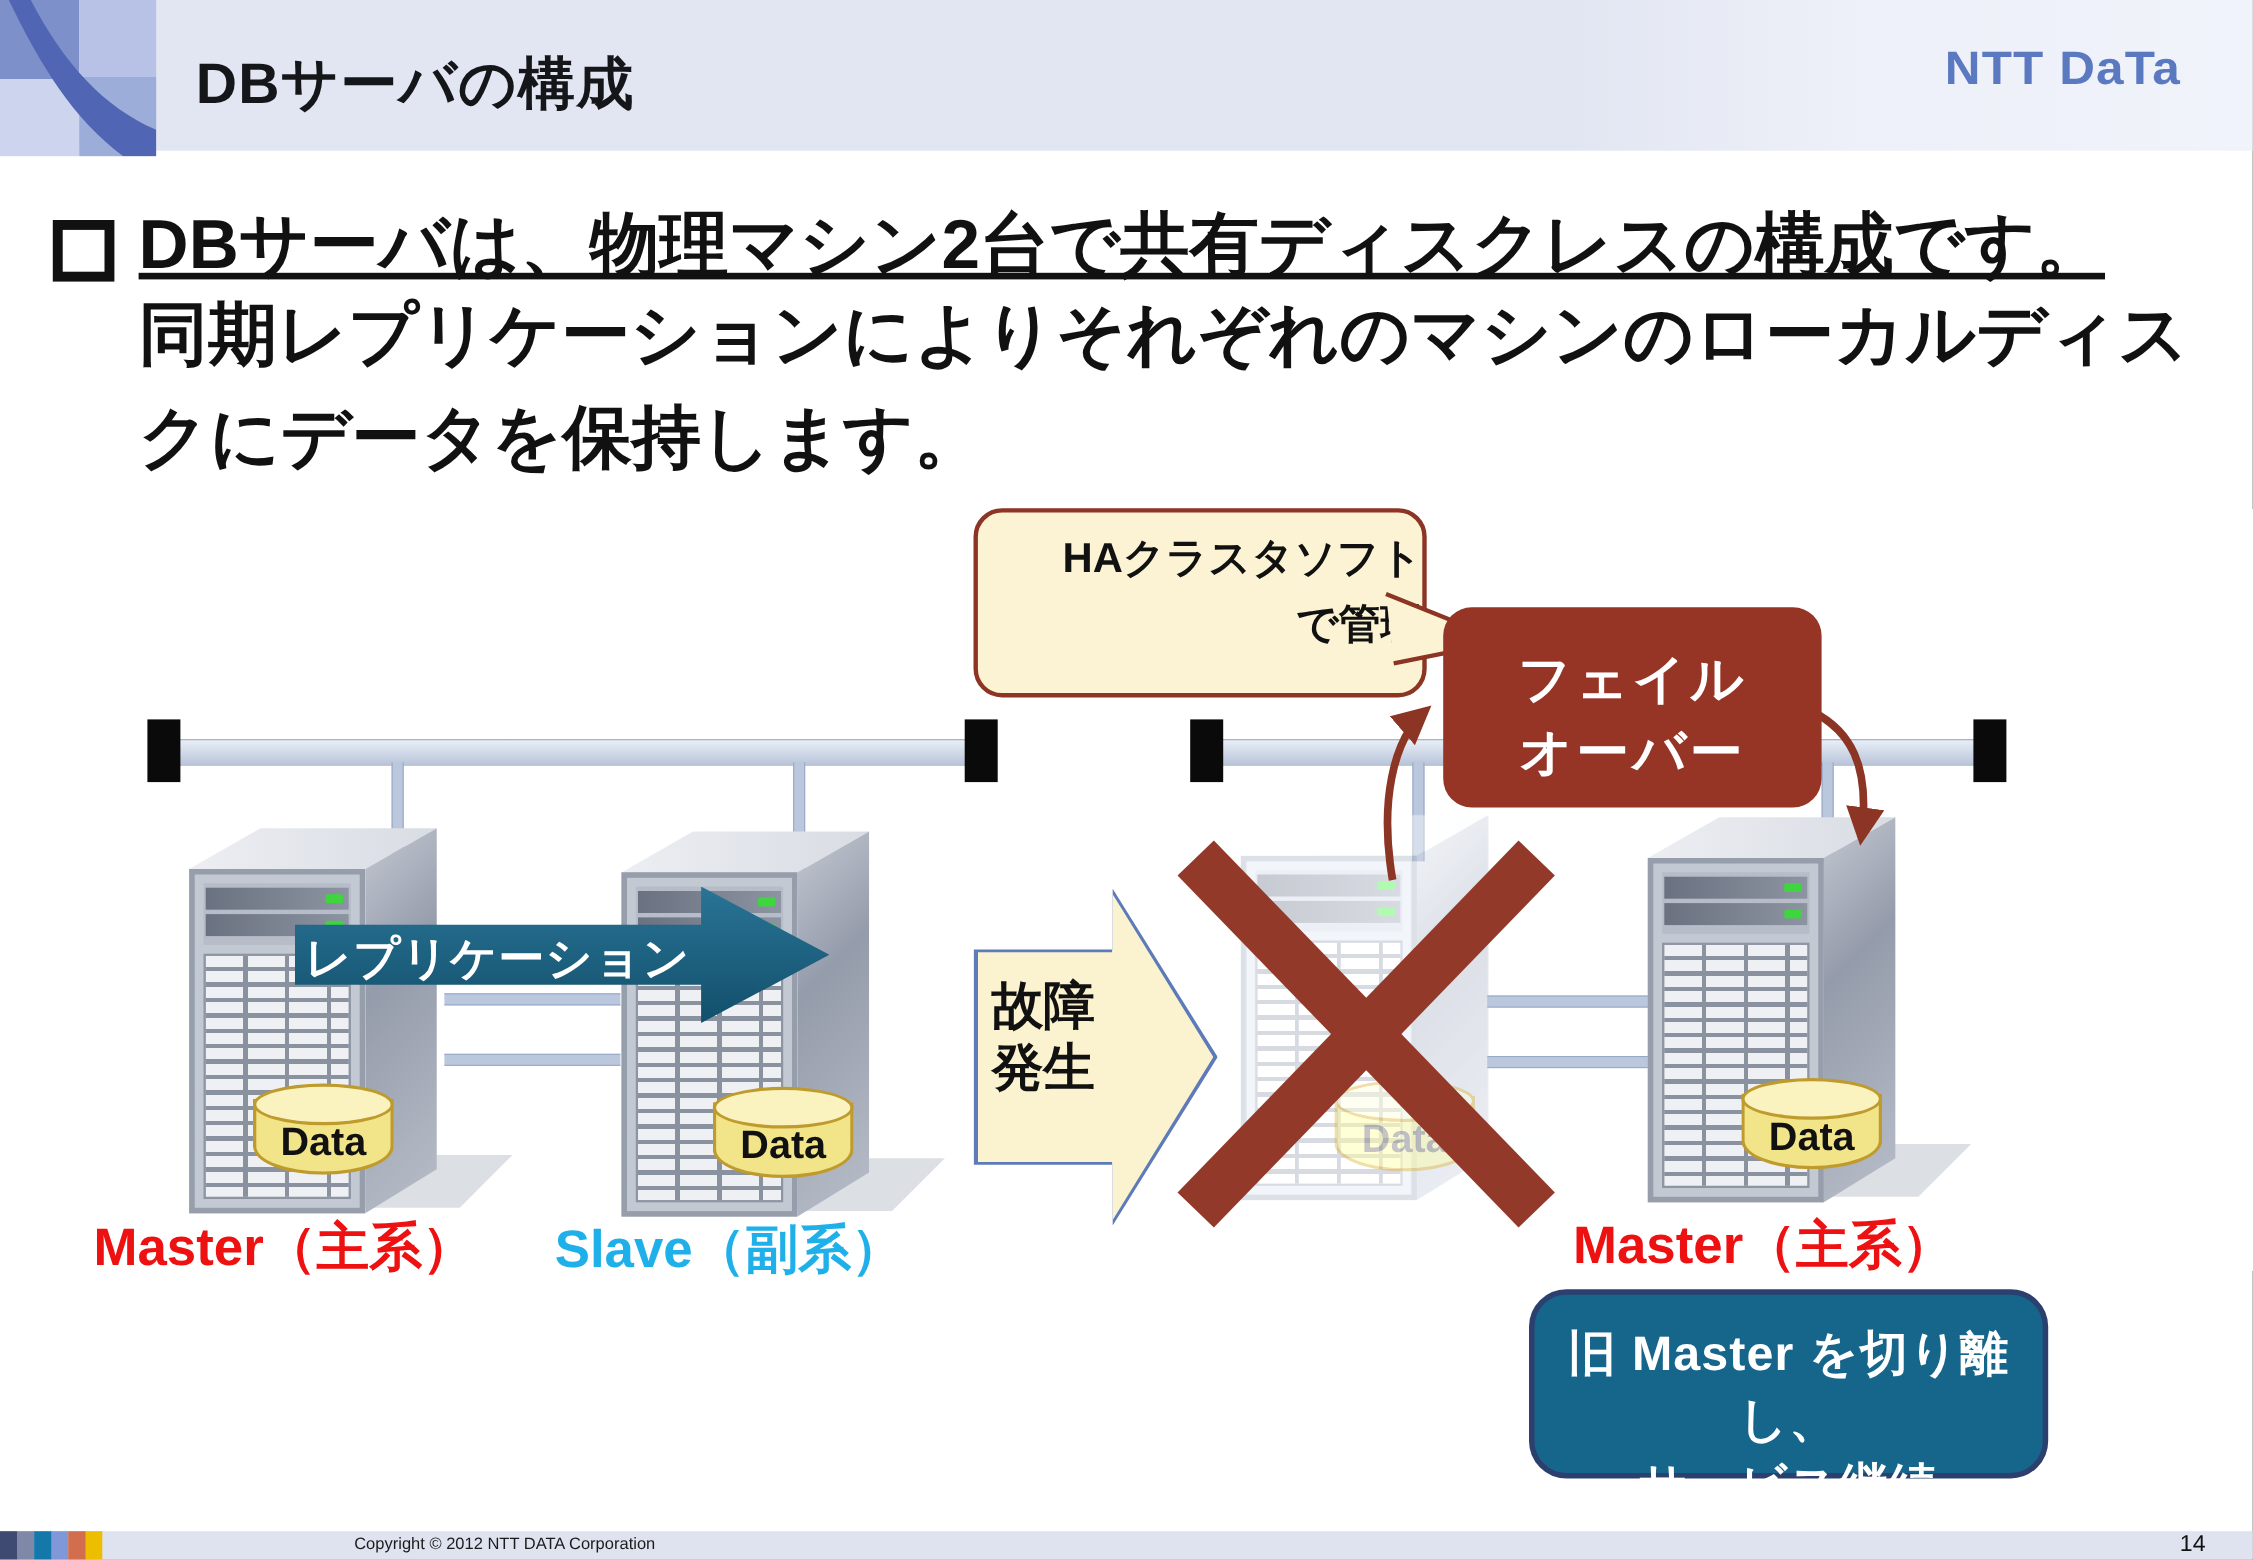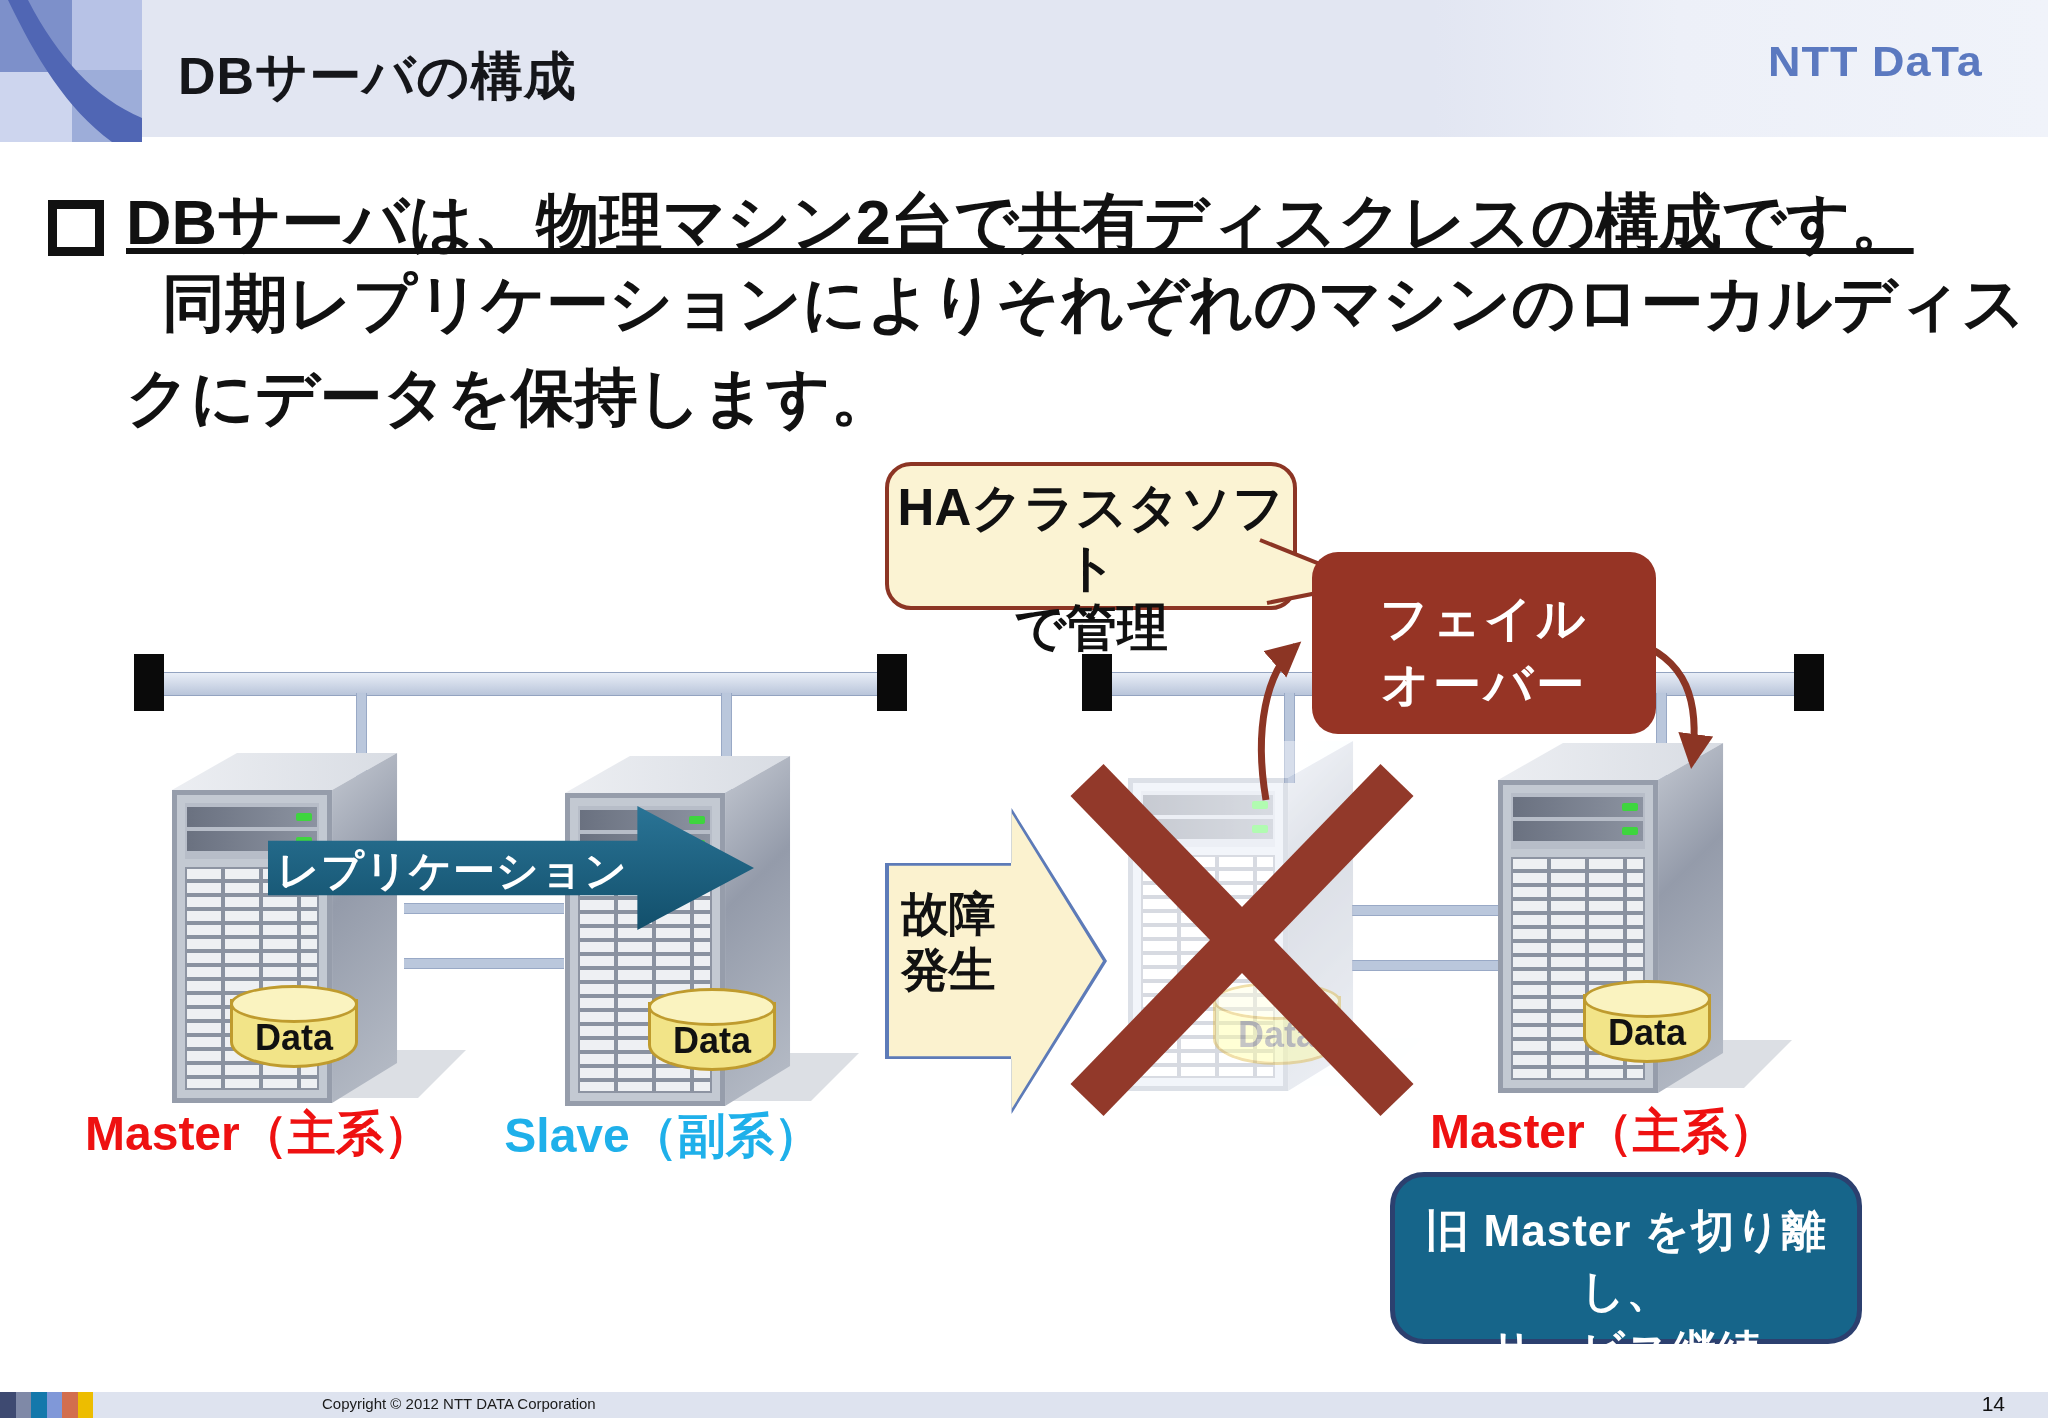--- a/index.html
+++ b/index.html
@@ -16,21 +16,21 @@
   .dq2{left:72px;top:0;width:70px;height:70px;background:#b7c2e6;}
   .dq3{left:0;top:72px;width:72px;height:70px;background:#cdd5ee;}
   .dq4{left:72px;top:70px;width:70px;height:72px;background:#9dadd9;}
   .page-title{left:178px;top:42px;font-size:52px;color:#15161a;letter-spacing:1px;white-space:nowrap;}
   .logo{left:1768px;top:36px;width:250px;font-size:45px;color:#5b79c0;letter-spacing:1px;
         transform:scaleY(.95);white-space:nowrap;}
 
   
   .bullet{left:48px;top:200px;width:38px;height:38px;border:9px solid #111;}
   .bodyline{left:126px;font-size:63px;color:#111;white-space:nowrap;letter-spacing:0;}
-  .bl1{top:180px;text-decoration:underline;} .bl2{top:261px;margin-left:36px;} .bl3{top:355px;}
+  .bl1{top:180px;text-decoration:underline;} .bl2{top:261px;} .bl3{top:355px;}
 
   
   .bus{height:22px;background:linear-gradient(180deg,#e9eef7,#b9c5da);border:1px solid #93a3c0;}
   .bus-l{left:150px;top:672px;width:743px;}
   .bus-r{left:1098px;top:672px;width:714px;}
   .term{width:30px;height:57px;background:#0a0a0a;}
   .vline{width:9px;background:#bac7dc;border-left:1px solid #99a9c6;border-right:1px solid #99a9c6;}
   .hline{height:9px;background:#bac7dc;border-top:1px solid #99a9c6;border-bottom:1px solid #99a9c6;}
 
   
@@ -70,22 +70,22 @@
   .rep-label{left:268px;top:843px;width:369px;text-align:center;font-size:42px;color:#fff;letter-spacing:1px;}
 
   
   .fail-outer{left:885px;top:808px;width:222px;height:306px;
        clip-path:polygon(0 18%,57% 18%,57% 0,100% 50%,57% 100%,57% 82%,0 82%);background:#5d7bb8;}
   .fail-inner{position:absolute;inset:4px;
        clip-path:polygon(0 18%,57% 18%,57% 0,100% 50%,57% 100%,57% 82%,0 82%);background:#fbf2cf;}
   .fail-text{left:885px;top:886px;width:127px;text-align:center;font-size:47px;line-height:56px;color:#111;}
 
   
-  .bubble{left:885px;top:462px;width:412px;height:148px;background:#fbf3d3;border:4px solid #8c3524;
-          border-radius:26px;text-align:center;font-size:51px;line-height:60px;color:#111;
+  .bubble{left:885px;top:462px;width:412px;height:172px;background:#fbf3d3;border:4px solid #8c3524;
+          border-radius:26px;text-align:right;font-size:38px;line-height:60px;color:#111;
           box-sizing:border-box;padding-top:12px;}
   .failover{left:1312px;top:552px;width:344px;height:182px;background:#963425;border-radius:26px;
             text-align:center;color:#fff;font-size:48px;line-height:66px;letter-spacing:3px;
             box-sizing:border-box;padding-top:34px;}
   .result{left:1390px;top:1172px;width:472px;height:172px;background:#16658a;border:5px solid #2c406f;
           border-radius:34px;text-align:center;color:#fff;font-size:44px;line-height:60px;
           letter-spacing:1px;box-sizing:border-box;padding-top:24px;}
 
   
   .footer{left:0;top:1392px;width:2048px;height:26px;background:#dee3ef;}

